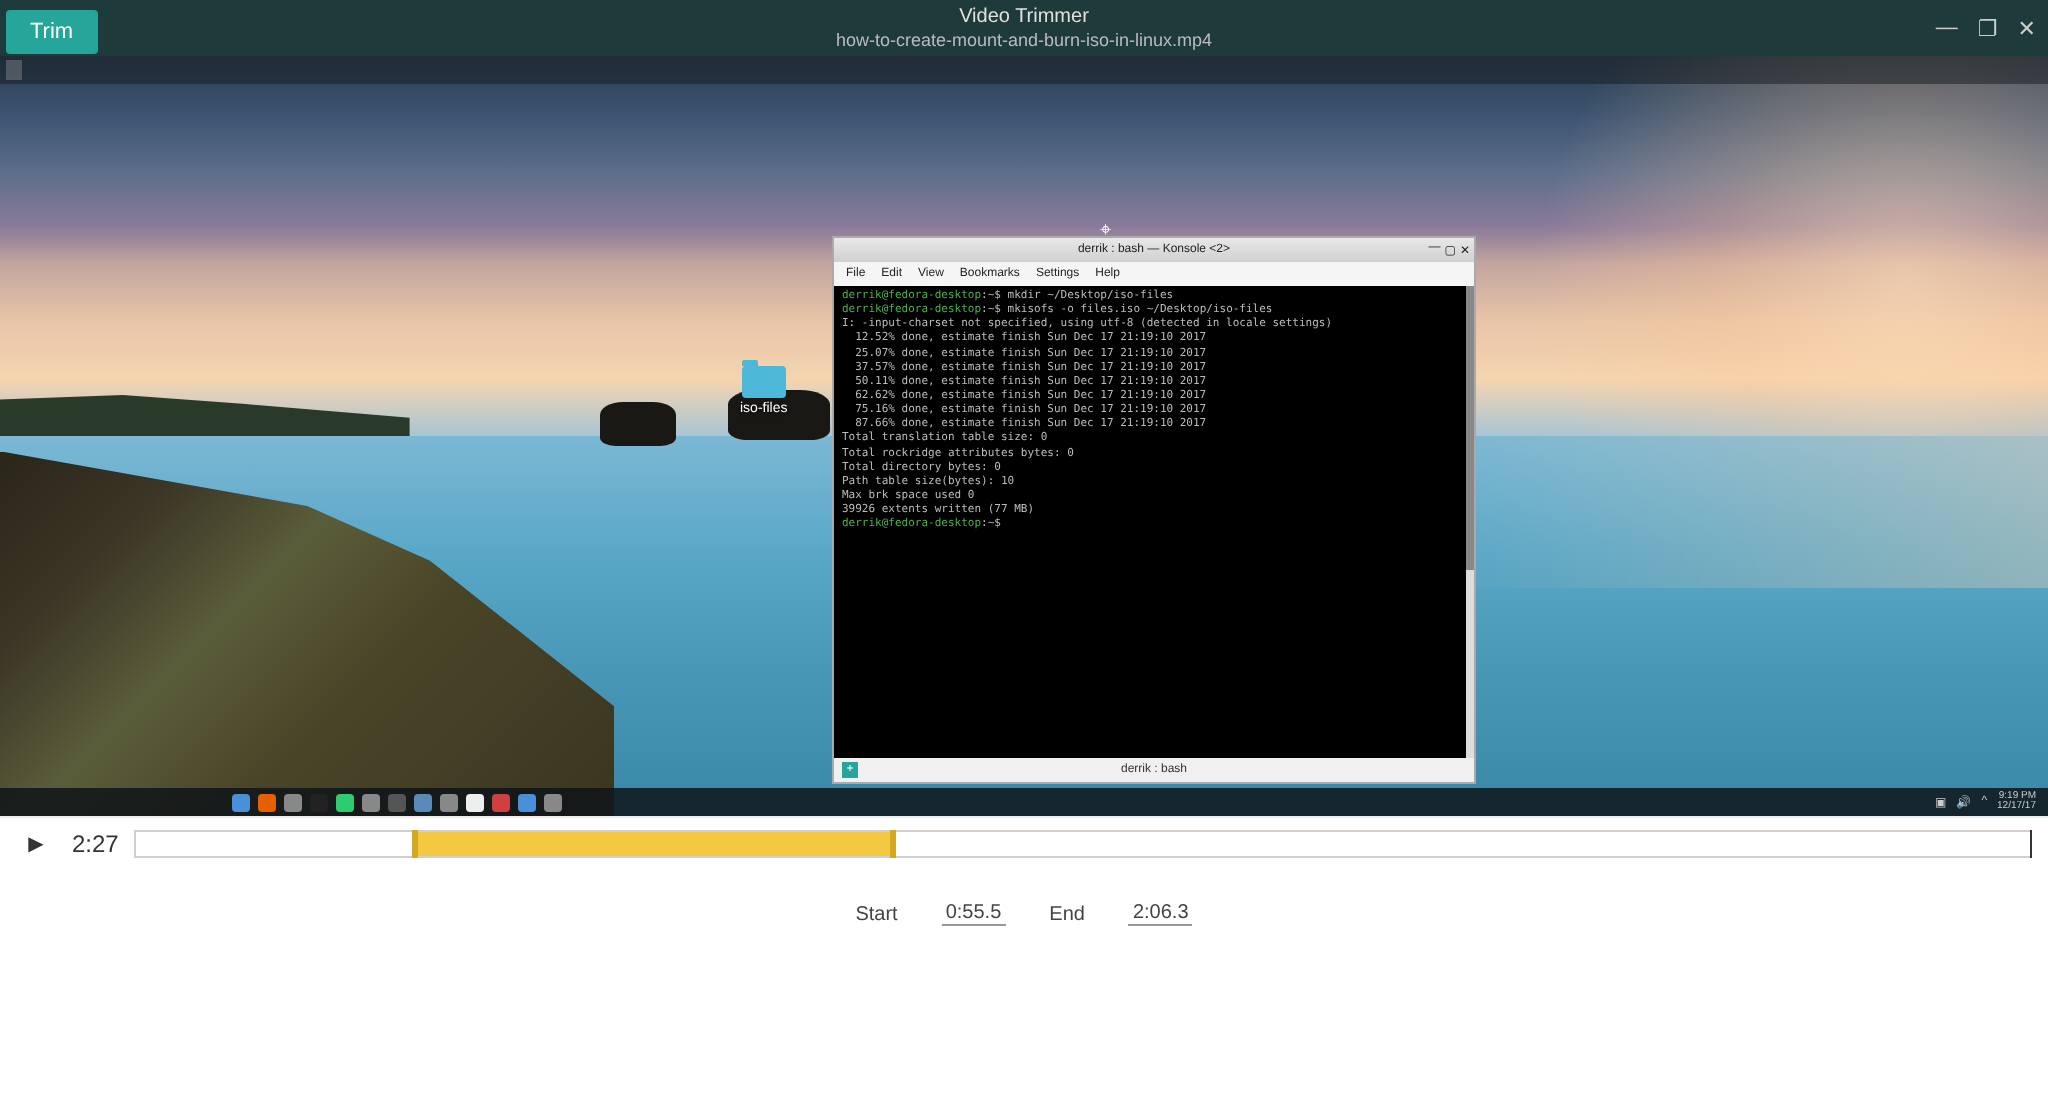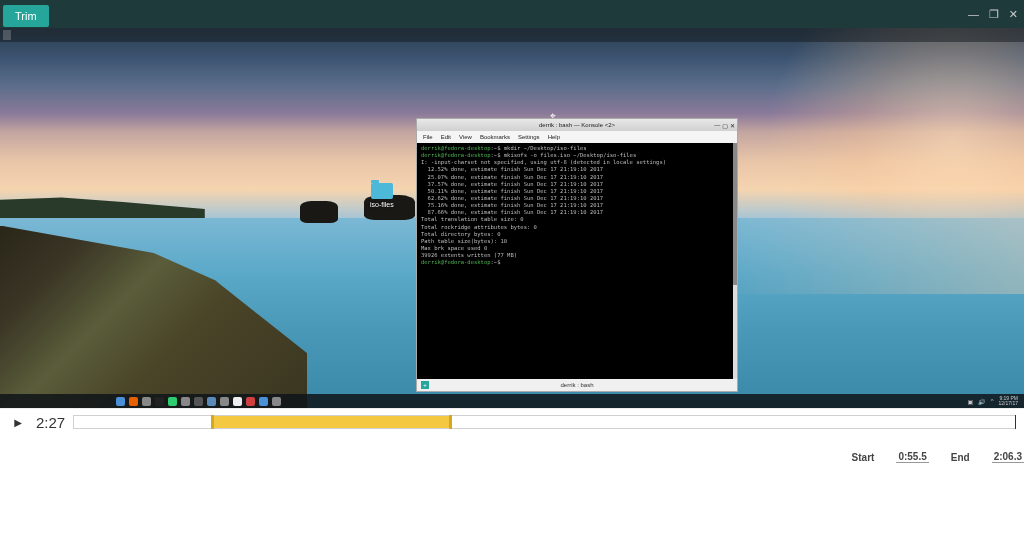--- a/index.html
+++ b/index.html
@@ -44,34 +44,38 @@
   .term-footer { height: 12px; background: #f0f0f0; font-size: 6px; display: flex; align-items: center; justify-content: center; color: #333; position: relative; }
   .term-footer .new-tab { position: absolute; left: 4px; width: 8px; height: 8px; background: #26a69a; color: #fff; font-size: 6px; display: flex; align-items: center; justify-content: center; }
   .taskbar { position: absolute; bottom: 0; left: 0; right: 0; height: 14px; background: rgba(15,20,25,0.85); display: flex; align-items: center; padding: 0 6px; }
   .task-icons { display: flex; gap: 4px; margin-left: 110px; }
   .task-icons .ti { width: 9px; height: 9px; border-radius: 2px; }
   .task-right { margin-left: auto; display: flex; align-items: center; gap: 5px; color: #ccc; font-size: 6px; }
   .task-right .clock { text-align: right; line-height: 1; font-size: 5px; }
   .bottom-bar { height: 68px; background: #fff; border-top: 1px solid #eee; display: flex; flex-direction: column; }
   .timeline-row { display: flex; align-items: center; height: 22px; margin-top: 2px; padding: 0 8px; gap: 8px; }
   .play-btn { width: 20px; height: 20px; display: flex; align-items: center; justify-content: center; cursor: pointer; color: #333; font-size: 10px; }
-  .time-small { font-size: 15px; color: #333; }
+  .time-small { font-size: 12px; color: #333; }
   .timeline { flex: 1; height: 14px; border: 1px solid #d0d0d0; position: relative; background: #fff; }
   .timeline .selection { position: absolute; top: 0; bottom: 0; background: #f5c842; }
   .timeline .handle { position: absolute; top: -1px; bottom: -1px; width: 3px; background: #d4a820; cursor: ew-resize; }
   .timeline .playhead { position: absolute; top: -1px; bottom: -1px; width: 1px; background: #333; }
-  .range-row { display: flex; justify-content: flex-end; align-items: center; gap: 22px; margin-top: 18px; font-size: 10px; color: #444; font-weight: bold; }
+  .range-row { display: flex; justify-content: center; align-items: center; gap: 22px; margin-top: 18px; font-size: 10px; color: #444; }
   .range-row .rval { border-bottom: 1px solid #999; padding: 0 2px; min-width: 30px; }
 </style>
 </head>
 <body>
 
 <div class="app">
   <div class="titlebar">
     <button class="trim-btn">Trim</button>
+    <div class="title-center">
+      <div>Video Trimmer</div>
+      <div class="subtitle">how-to-create-mount-and-burn-iso-in-linux.mp4</div>
+    </div>
     <div class="title-controls">
       <span>—</span>
       <span>❐</span>
       <span>✕</span>
     </div>
   </div>
 
   <div class="video-area">
     <div class="desktop">
       <div class="bg-sky"></div>

